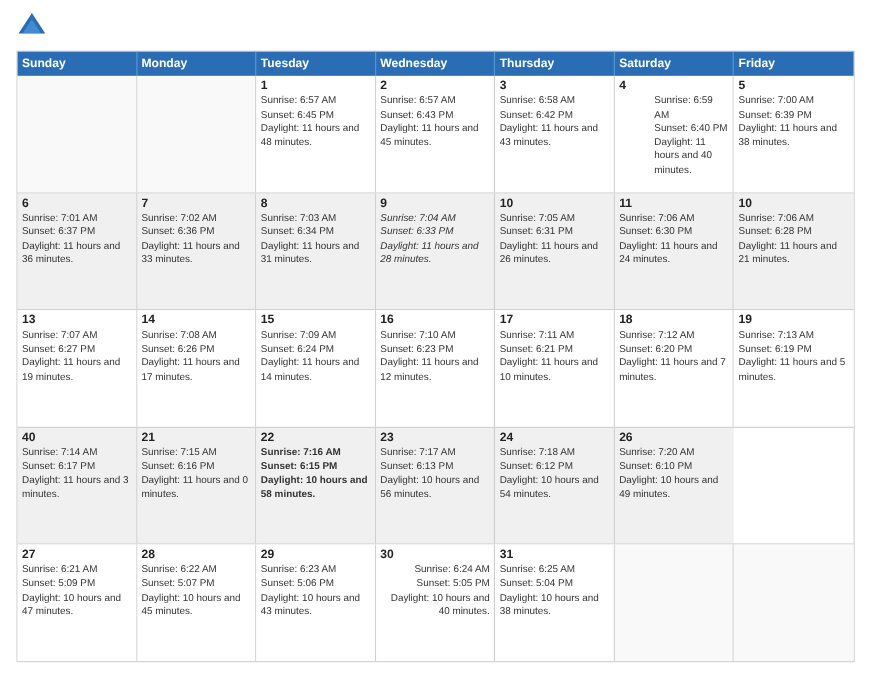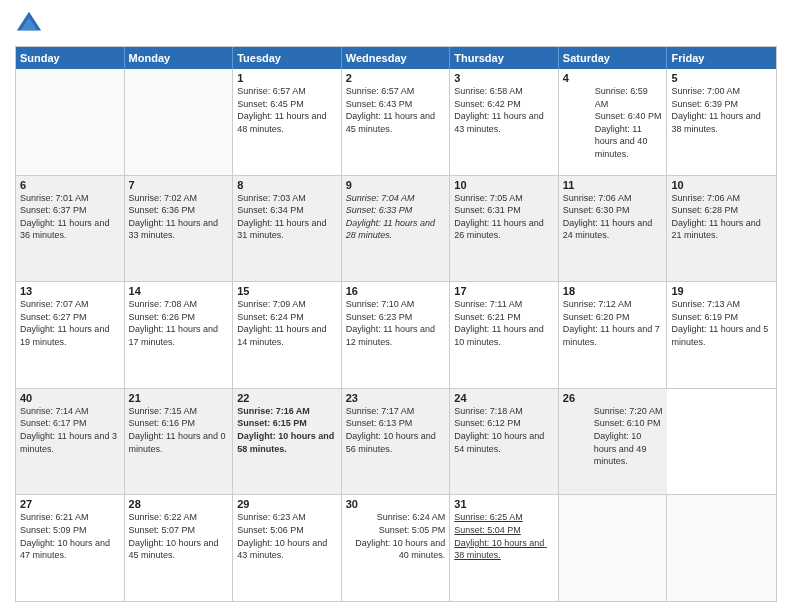--- a/index.html
+++ b/index.html
@@ -288,21 +288,21 @@
 Daylight: 10 hours and 56 minutes.</div>
           </div>
           <div class="cal-cell shaded">
             <span class="day-num">24</span>
             <div class="cell-text" style="white-space: pre-wrap;">Sunrise: 7:18 AM
 Sunset: 6:12 PM
 Daylight: 10 hours and 54 minutes.</div>
           </div>
           <div class="cal-cell shaded">
             <span class="day-num">26</span>
-            <div class="cell-text" style="white-space: pre-wrap; margin-left: 31px;">Sunrise: 7:20 AM
+            <div class="cell-text" style="white-space: pre-wrap;">Sunrise: 7:20 AM
 Sunset: 6:10 PM
 Daylight: 10 hours and 49 minutes.</div>
           </div>
         </div>
         <div class="cal-row">
           <div class="cal-cell">
             <span class="day-num">27</span>
             <div class="cell-text" style="white-space: pre-wrap;">Sunrise: 6:21 AM
 Sunset: 5:09 PM
 Daylight: 10 hours and 47 minutes.</div>
@@ -320,21 +320,21 @@
 Daylight: 10 hours and 43 minutes.</div>
           </div>
           <div class="cal-cell">
             <span class="day-num">30</span>
             <div class="cell-text" style="white-space: pre-wrap; text-align: right;">Sunrise: 6:24 AM
 Sunset: 5:05 PM
 Daylight: 10 hours and 40 minutes.</div>
           </div>
           <div class="cal-cell">
             <span class="day-num">31</span>
-            <div class="cell-text" style="white-space: pre-wrap; text-decoration: underline;">Sunrise: 6:25 AM
+            <div class="cell-text" style="white-space: pre-wrap;">Sunrise: 6:25 AM
 Sunset: 5:04 PM
 Daylight: 10 hours and 38 minutes.</div>
           </div>
           <div class="cal-cell empty"></div>
           <div class="cal-cell empty"></div>
         </div>
       </div>
   </div>
 </div>
 

